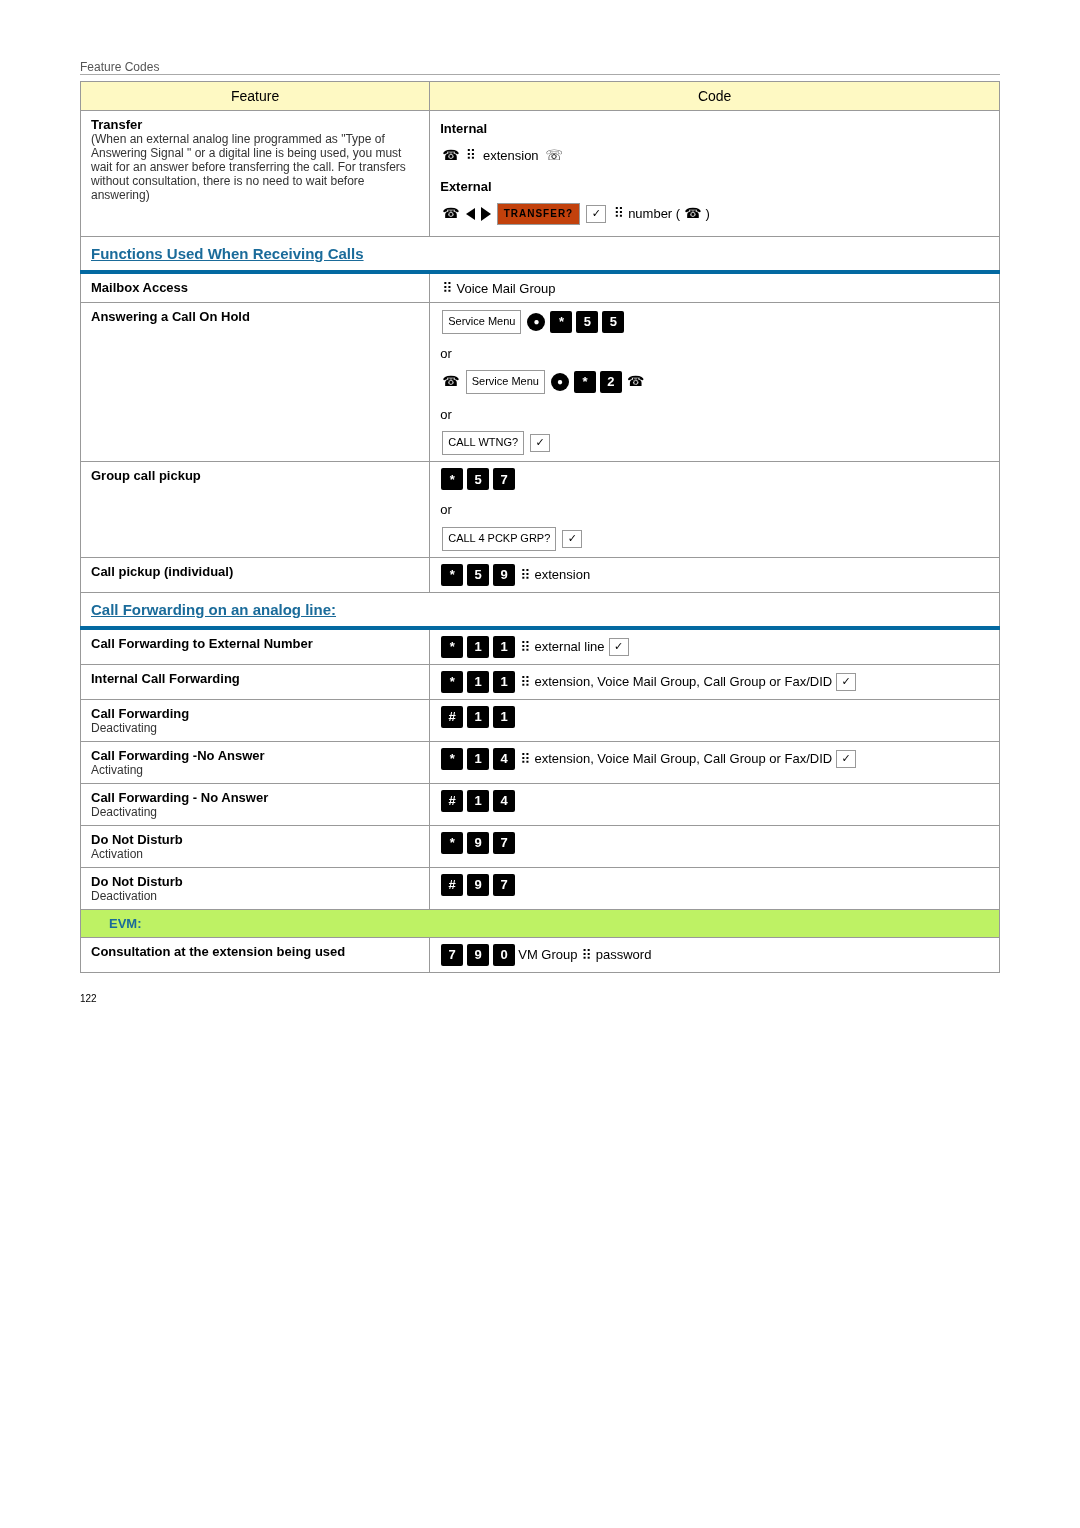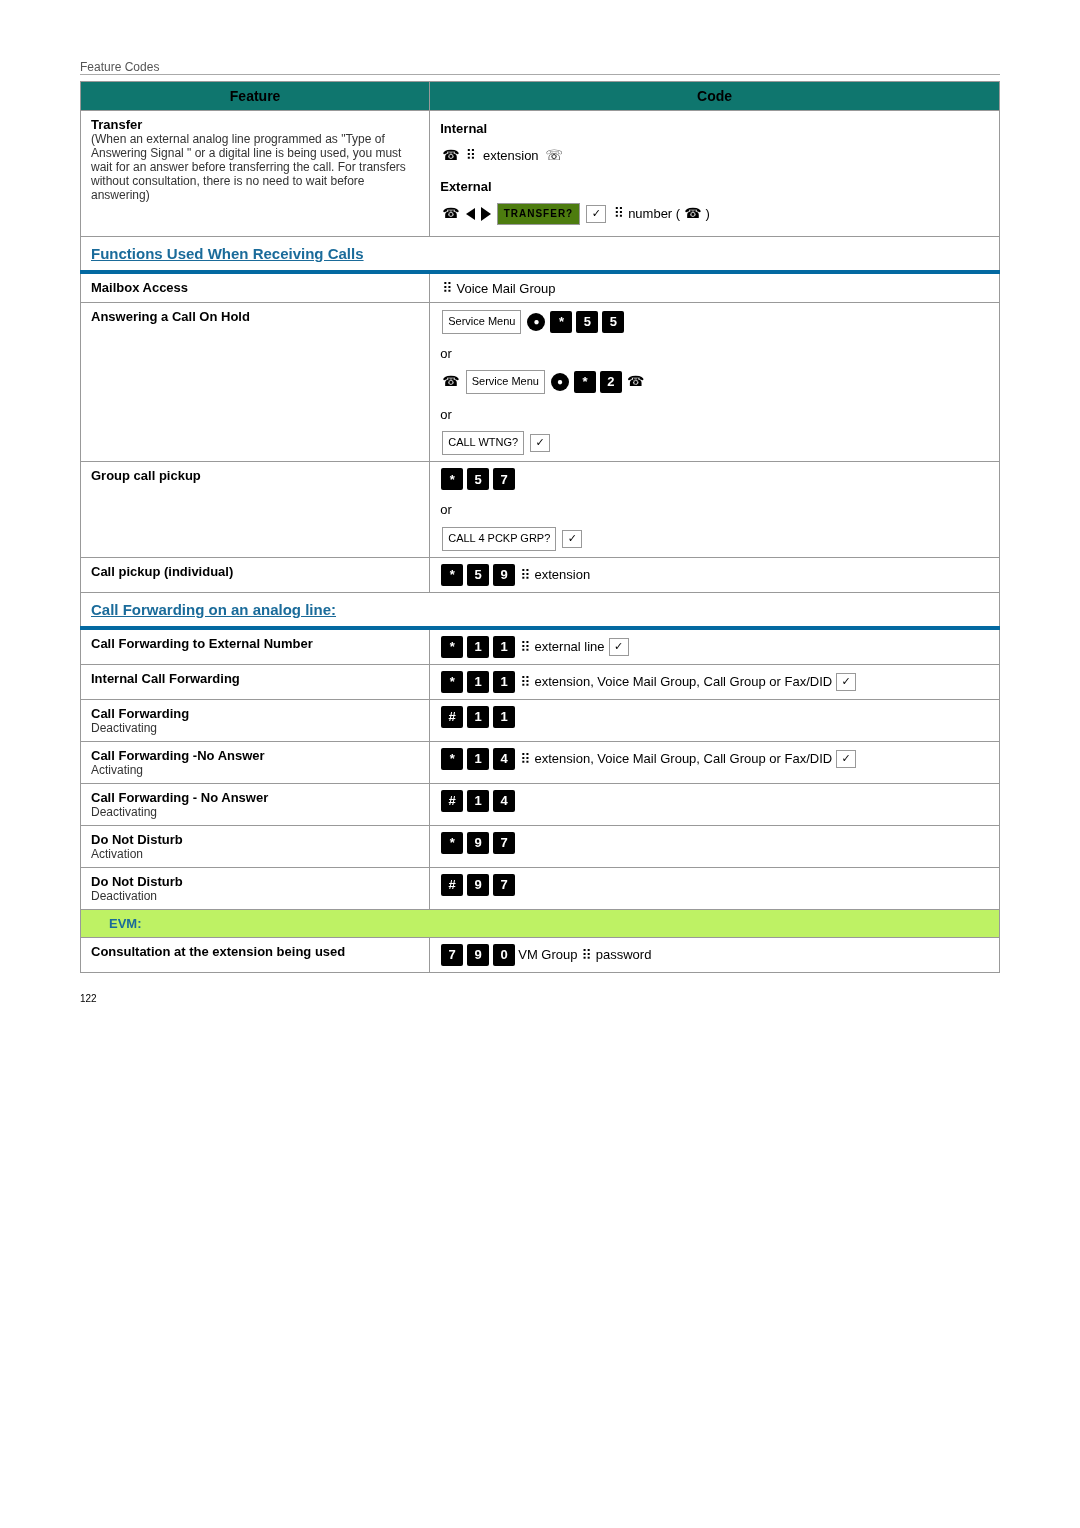--- a/index.html
+++ b/index.html
@@ -26,23 +26,23 @@
       border: 1px solid #999;
     }
 
     th, td {
       border: 1px solid #999;
       padding: 6px 10px;
       vertical-align: top;
     }
 
     thead th {
-      font-weight: bold;
+      font-weight: normal;
       font-size: 14px;
-      background: #0f766e;
+      background: #fef9c3;
     }
 
     .section-header td {
       background: #fff;
       font-size: 15px;
       color: #1a6b9a;
       font-weight: bold;
       text-decoration: underline;
       border-top: 1px solid #999;
       border-bottom: 4px solid #0369a1;
@@ -189,21 +189,21 @@
     .or-line {
       margin: 4px 0;
       font-size: 13px;
     }
 
     .transfer-box {
       display: inline-block;
       border: 1px solid #999;
       padding: 1px 6px;
       font-size: 10px;
-      background: #4d7c0f;
+      background: #c2410c;
       font-weight: bold;
       letter-spacing: 1px;
       margin: 0 2px;
     }
 
     .left-arrow {
       display: inline-block;
       width: 0;
       height: 0;
       border-top: 6px solid transparent;

